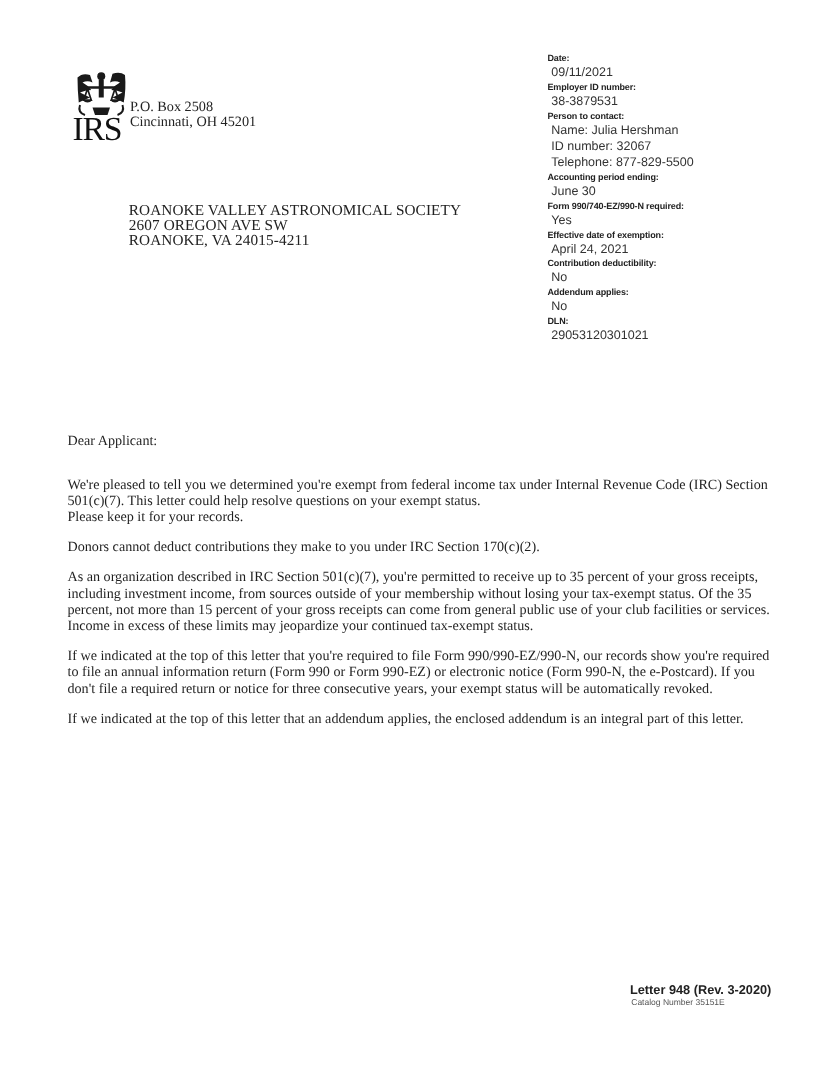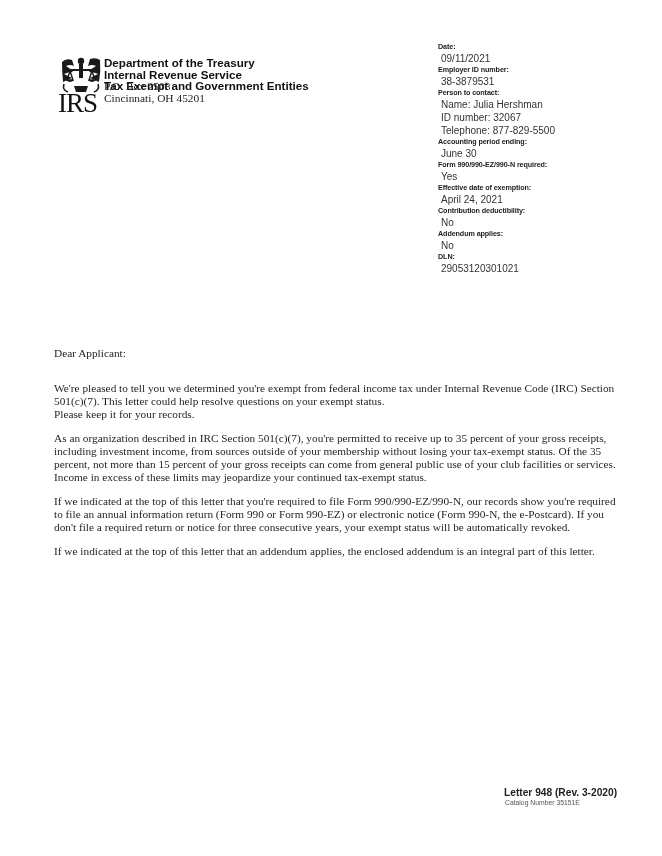--- a/index.html
+++ b/index.html
@@ -163,66 +163,67 @@
       <path d="M6 24 Q10 28 14 24 Z" fill="#1a1a1a"></path>
       <path d="M28 24 Q32 28 36 24 Z" fill="#1a1a1a"></path>
 
       <path d="M14 30 L28 30 L26 36 L16 36 Z" fill="#1a1a1a"></path>
       <path d="M4 28 Q2 34 8 36" fill="none" stroke="#1a1a1a" stroke-width="1.6"></path>
       <path d="M38 28 Q40 34 34 36" fill="none" stroke="#1a1a1a" stroke-width="1.6"></path>
     </svg>
     <div class="irs-text">IRS</div>
   </div>
 
-  <div class="agency">
-    <div>Department of the Treasury</div>
-    <div>Internal Revenue Service</div>
-    <div>Tax Exempt and Government Entities</div>
-  </div>
   <div class="agency-addr">
     <div>P.O. Box 2508</div>
     <div>Cincinnati, OH 45201</div>
   </div>
 
+  <div class="recipient">
+    <div>ROANOKE VALLEY ASTRONOMICAL SOCIETY</div>
+    <div>2607 OREGON AVE SW</div>
+    <div>ROANOKE, VA 24015-4211</div>
+  </div>
 
   <div class="info">
     <div class="lbl">Date:</div>
     <div class="val">09/11/2021</div>
 
     <div class="lbl">Employer ID number:</div>
     <div class="val">38-3879531</div>
 
     <div class="lbl">Person to contact:</div>
     <div class="val">Name: Julia Hershman</div>
     <div class="val">ID number: 32067</div>
     <div class="val">Telephone: 877-829-5500</div>
 
     <div class="lbl">Accounting period ending:</div>
     <div class="val">June 30</div>
 
-    <div class="lbl">Form 990/990-EZ/990-N required:</div>
+    <div class="lbl">Form 990/740-EZ/990-N required:</div>
     <div class="val">Yes</div>
 
     <div class="lbl">Effective date of exemption:</div>
     <div class="val">April 24, 2021</div>
 
     <div class="lbl">Contribution deductibility:</div>
     <div class="val">No</div>
 
     <div class="lbl">Addendum applies:</div>
     <div class="val">No</div>
 
     <div class="lbl">DLN:</div>
     <div class="val">29053120301021</div>
   </div>
 
   <div class="body-text">
     <p class="salutation">Dear Applicant:</p>
     <p style="margin-bottom:0">We're pleased to tell you we determined you're exempt from federal income tax under Internal Revenue Code (IRC) Section 501(c)(7). This letter could help resolve questions on your exempt status.</p>
     <p>Please keep it for your records.</p>
+    <p>Donors cannot deduct contributions they make to you under IRC Section 170(c)(2).</p>
     <p>As an organization described in IRC Section 501(c)(7), you're permitted to receive up to 35 percent of your gross receipts, including investment income, from sources outside of your membership without losing your tax-exempt status. Of the 35 percent, not more than 15 percent of your gross receipts can come from general public use of your club facilities or services. Income in excess of these limits may jeopardize your continued tax-exempt status.</p>
     <p>If we indicated at the top of this letter that you're required to file Form 990/990-EZ/990-N, our records show you're required to file an annual information return (Form 990 or Form 990-EZ) or electronic notice (Form 990-N, the e-Postcard). If you don't file a required return or notice for three consecutive years, your exempt status will be automatically revoked.</p>
     <p>If we indicated at the top of this letter that an addendum applies, the enclosed addendum is an integral part of this letter.</p>
   </div>
 
   <div class="footer">
     <div class="letter-no">Letter 948 (Rev. 3-2020)</div>
     <div class="catalog">Catalog Number 35151E</div>
   </div>
 

